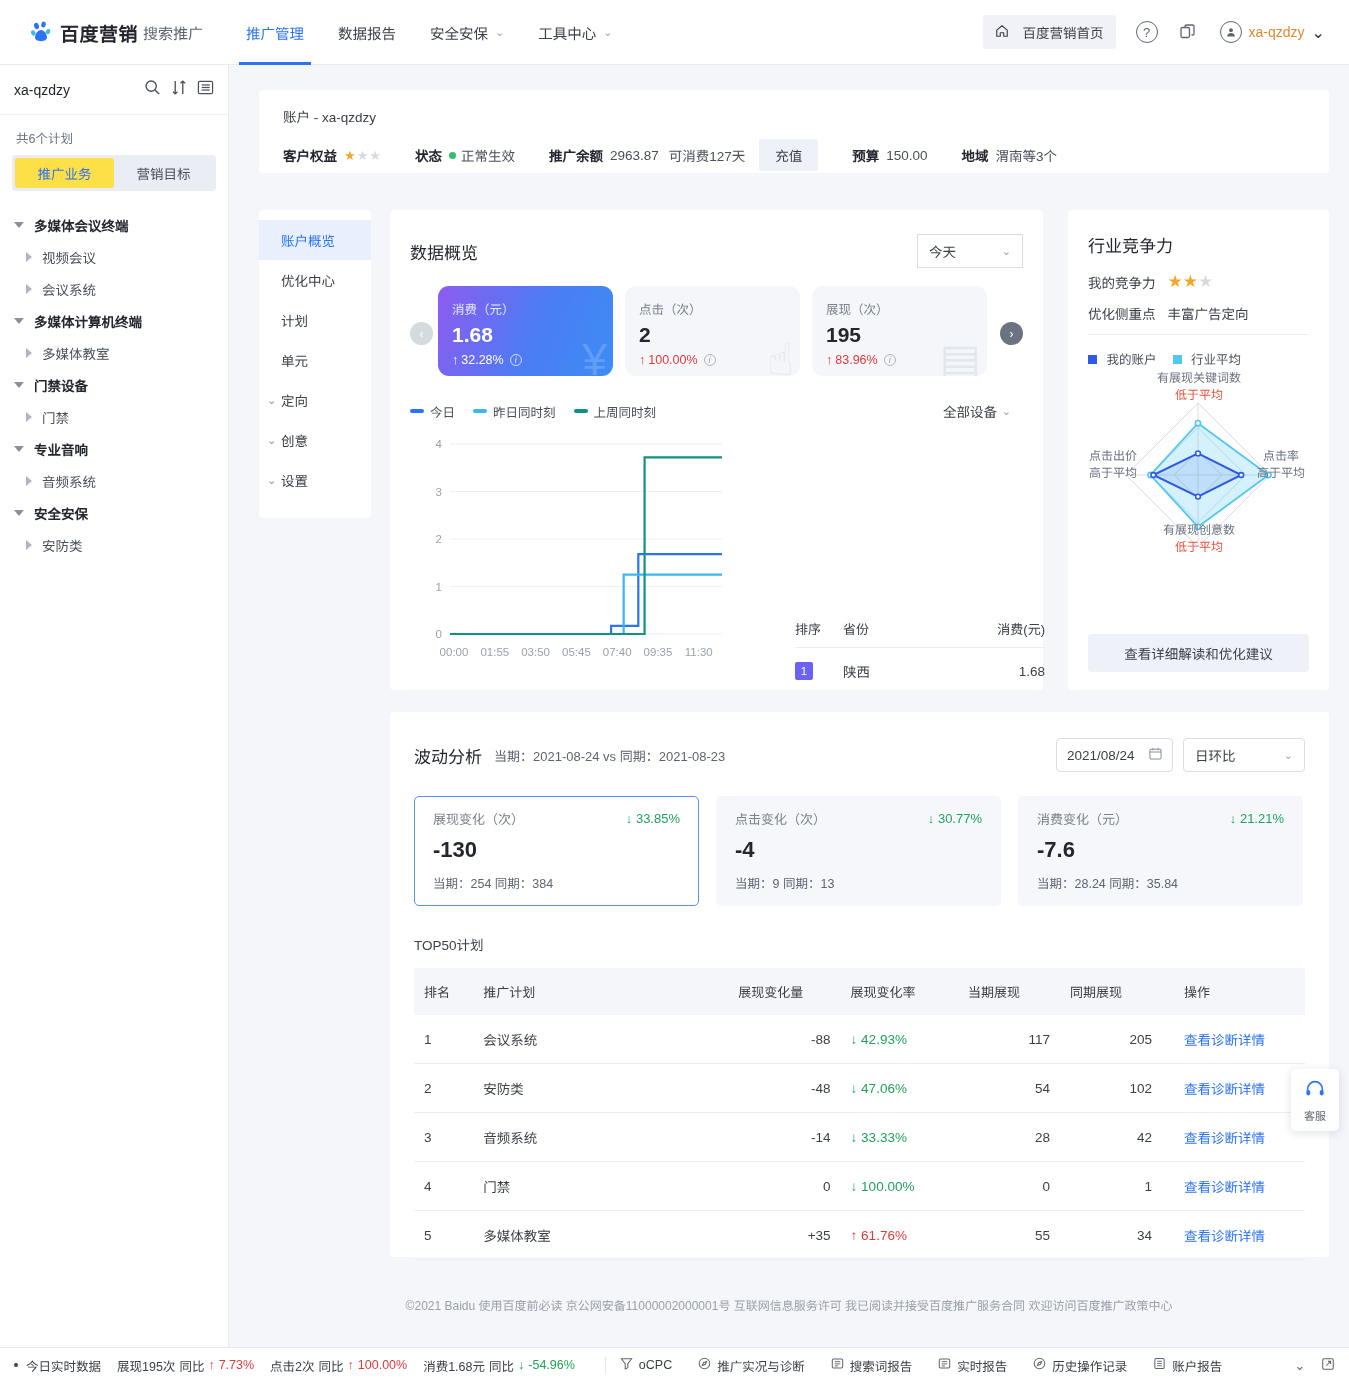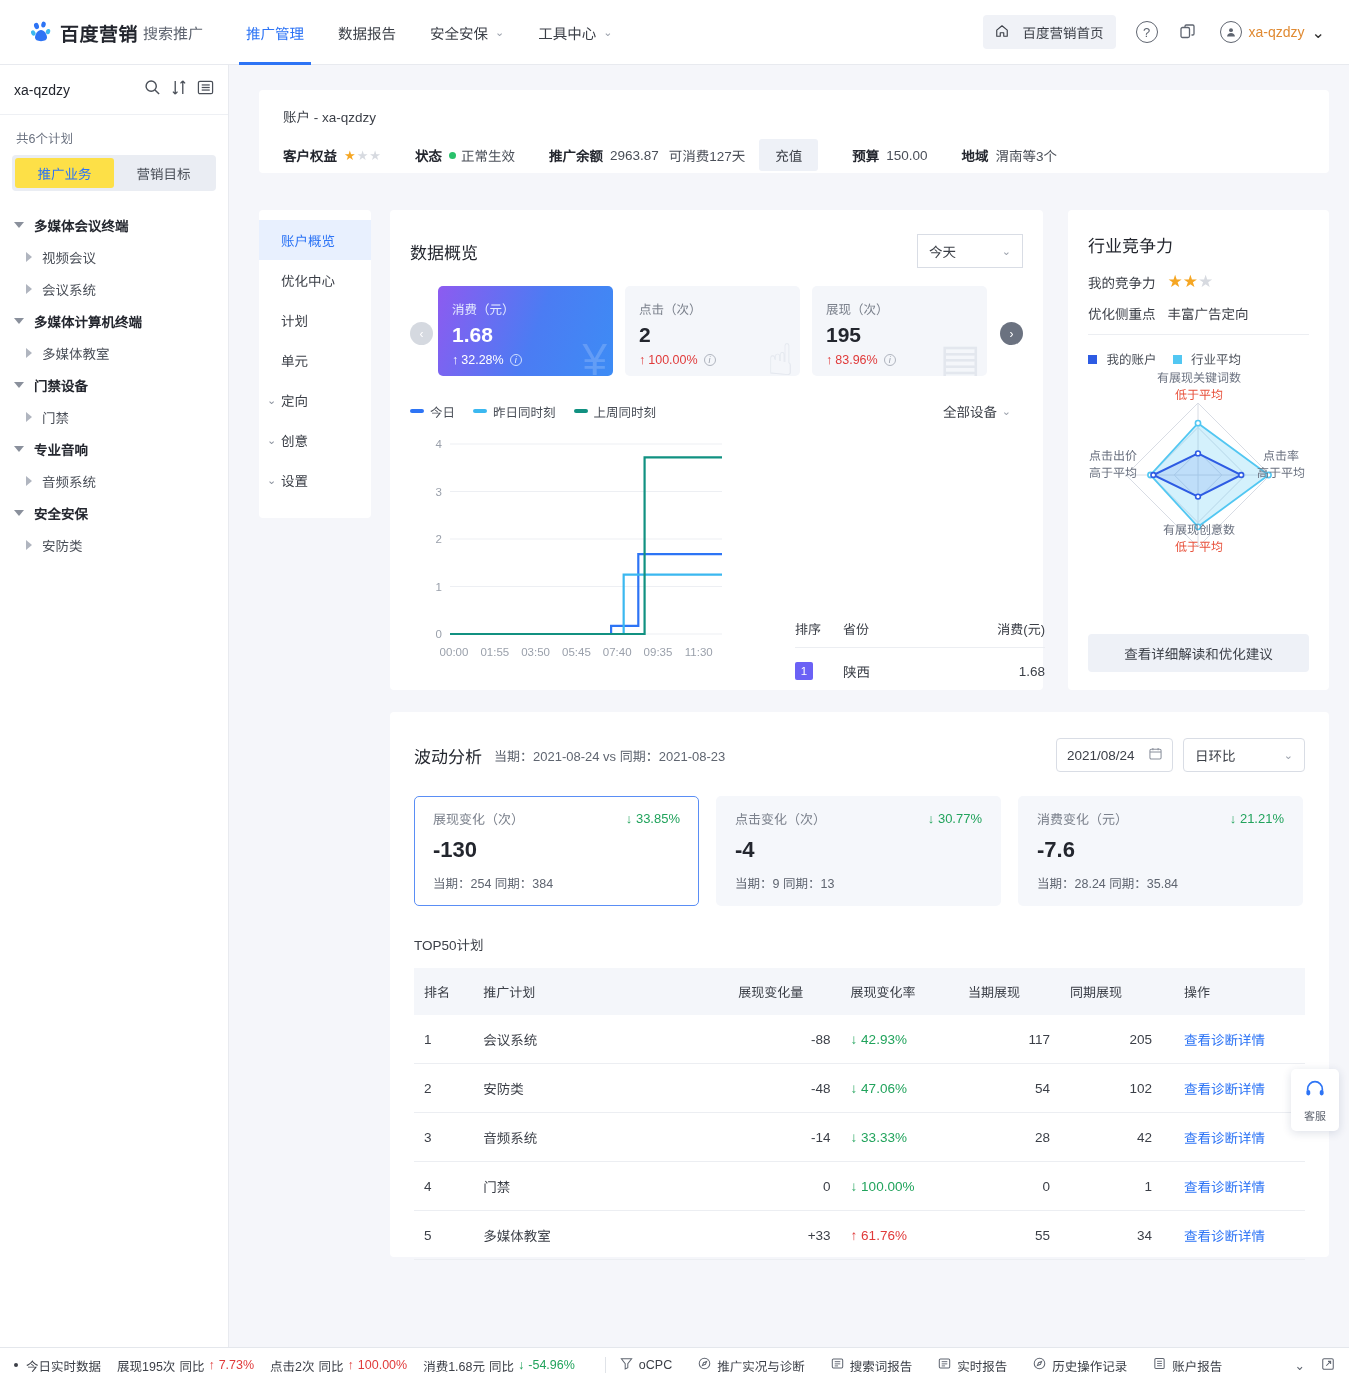--- a/index.html
+++ b/index.html
@@ -118,21 +118,21 @@
   .ov-title { font-size: 17px; color: #23262e; }
   .select-box {
     margin-left: auto; width: 106px; height: 34px; border: 1px solid #d9dde5;
     border-radius: 0; display: flex; align-items: center; padding: 0 11px;
     font-size: 13.5px; color: #3b3f47; cursor: pointer;
   }
   .select-box .chev { margin-left: auto; color: #9aa0ab; font-size: 11px; }
 
   .tiles { display: flex; margin-top: 18px; position: relative; padding: 0 28px; gap: 12px; }
   .tile {
-    width: 175px; height: 90px; border-radius: 5px; padding: 13px 14px;
+    width: 175px; height: 90px; border-radius: 11px; padding: 13px 14px;
     position: relative; overflow: hidden;
   }
   .tile.plain { background: #f4f6fa; }
   .tile.active { background: linear-gradient(110deg,#8d5bf0 0%,#4b7cf3 55%,#3d8cf5 100%); }
   .tile-lbl { font-size: 12.5px; color: #7b818c; }
   .tile.active .tile-lbl { color: #e4ebff; }
   .tile-val { font-size: 21px; font-weight: bold; color: #23262e; margin-top: 5px; }
   .tile.active .tile-val { color: #fff; }
   .tile-chg { font-size: 12.5px; margin-top: 6px; color: #e03a3a; display: flex; align-items: center; gap: 3px; }
   .tile.active .tile-chg { color: #fff; }
@@ -734,41 +734,42 @@
           <td>门禁</td>
           <td class="num">0</td>
           <td><span class="dn"><span>↓</span> <span>100.00%</span></span></td>
           <td class="num">0</td>
           <td class="num">1</td>
           <td style="padding-left:22px"><span class="lnk">查看诊断详情</span></td>
         </tr>
         <tr>
           <td>5</td>
           <td>多媒体教室</td>
-          <td class="num">+33</td>
+          <td class="num">+35</td>
           <td><span class="up"><span>↑</span> <span>61.76%</span></span></td>
           <td class="num">55</td>
           <td class="num">34</td>
           <td style="padding-left:22px"><span class="lnk">查看诊断详情</span></td>
         </tr>
       </tbody>
     </table>
   </div>
 
   <div class="float-cs">
     <span>
       <svg width="22" height="22" viewBox="0 0 24 24">
         <path d="M4 14v-2a8 8 0 0116 0v2" fill="none" stroke="#2d74f5" stroke-width="1.8"></path>
         <rect x="2.6" y="13" width="4.2" height="6" rx="2" fill="#2d74f5"></rect>
         <rect x="17.2" y="13" width="4.2" height="6" rx="2" fill="#2d74f5"></rect>
       </svg>
     </span>
     <span class="lbl">客服</span>
   </div>
 
+  <div class="footer">©2021 Baidu 使用百度前必读 京公网安备11000002000001号 互联网信息服务许可 我已阅读并接受百度推广服务合同 欢迎访问百度推广政策中心</div>
 
   <div class="bottombar">
     <span class="bb-dot"></span>
     <span class="bb-seg">今日实时数据</span>
     <span class="bb-seg">
       <span>展现195次</span>
       <span>同比</span>
       <span class="up">↑</span>
       <span class="up">7.73%</span>
     </span>

